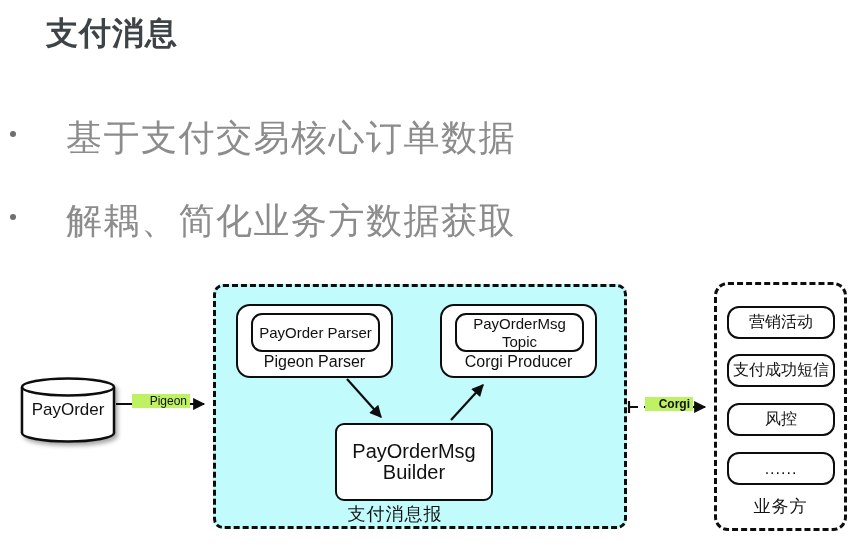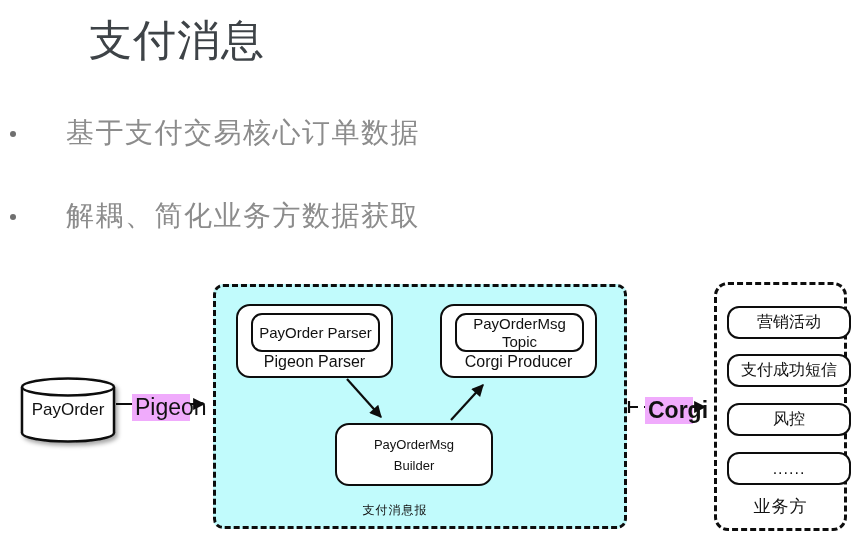--- a/index.html
+++ b/index.html
@@ -11,40 +11,39 @@
     width: 862px;
     height: 546px;
     background: #ffffff;
     overflow: hidden;
   }
 
   .page-title {
     position: absolute;
     left: 46px;
     top: 12px;
-    font-size: 43px;
-    font-weight: 400;
+    font-size: 32px;
+    font-weight: 700;
     letter-spacing: 1px;
     color: #3e4347;
-    margin-left: 43px;
   }
 
   .bullet-row { position: absolute; left: 0; width: 600px; }
   .bullet-row .dot {
     position: absolute;
     left: 10px;
     width: 6px; height: 6px;
     border-radius: 50%;
     background: #6f6f6f;
   }
   .bullet-row .bullet-text {
     position: absolute;
     left: 66px;
     top: 0;
-    font-size: 28px;
+    font-size: 36px;
     letter-spacing: 1.5px;
     color: #8c8c8c;
     white-space: nowrap;
   }
   #bullet-1 { top: 114px; }
   #bullet-1 .dot { top: 17px; }
   #bullet-2 { top: 197px; }
   #bullet-2 .dot { top: 17px; }
 
   
@@ -54,21 +53,21 @@
     width: 414px; height: 245px;
     background: #c1fbfc;
     border: 3px dashed #0d0d0d;
     border-radius: 10px;
   }
   .pipeline-caption {
     position: absolute;
     left: 213px; top: 502px;
     width: 364px;
     text-align: center;
-    font-size: 12px;
+    font-size: 18px;
     color: #111;
     letter-spacing: 1px;
   }
 
   .component {
     position: absolute;
     background: #ffffff;
     border: 2.5px solid #0d0d0d;
     border-radius: 14px;
   }
@@ -94,43 +93,44 @@
     text-align: center;
     font-size: 16px;
     color: #111;
   }
 
   #parser-box   { left: 236px; top: 304px; width: 157px; height: 74px; }
   #producer-box { left: 440px; top: 304px; width: 157px; height: 74px; }
 
   #builder-box {
     left: 335px; top: 423px;
-    width: 158px; height: 63px;
+    width: 158px; height: 78px;
     display: flex;
     align-items: center;
     justify-content: center;
     text-align: center;
-    font-size: 13px;
+    font-size: 20px;
     line-height: 21px;
     color: #111;
     padding: 0 20px;
+    border-radius: 9px;
   }
 
   .consumers-box {
     position: absolute;
     left: 714px; top: 282px;
     width: 133px; height: 249px;
     background: #ffffff;
     border: 3px dashed #0d0d0d;
     border-radius: 14px;
   }
   .consumer-item {
     position: absolute;
     left: 10px;
-    width: 124px; height: 33px;
+    width: 108px; height: 33px;
     background: #fff;
     border: 2.5px solid #0d0d0d;
     border-radius: 12px;
     display: flex;
     align-items: center;
     justify-content: center;
     font-size: 16px;
     color: #111;
     white-space: nowrap;
   }
@@ -159,22 +159,22 @@
   .db-label {
     position: absolute;
     left: 22px; top: 400px;
     width: 92px;
     text-align: center;
     font-size: 17px;
     color: #111;
   }
   .flow-label {
     position: absolute;
-    background: #f0abfc;
-    font-size: 23px;
+    background: #bef264;
+    font-size: 12px;
     color: #111;
     text-align: right;
     padding: 0 3px;
   }
   #pigeon-label { left: 132px; top: 394px; width: 58px; }
   #corgi-label  { left: 645px; top: 397px; width: 48px; font-weight: bold; }
 </style>
 </head>
 <body>
 

